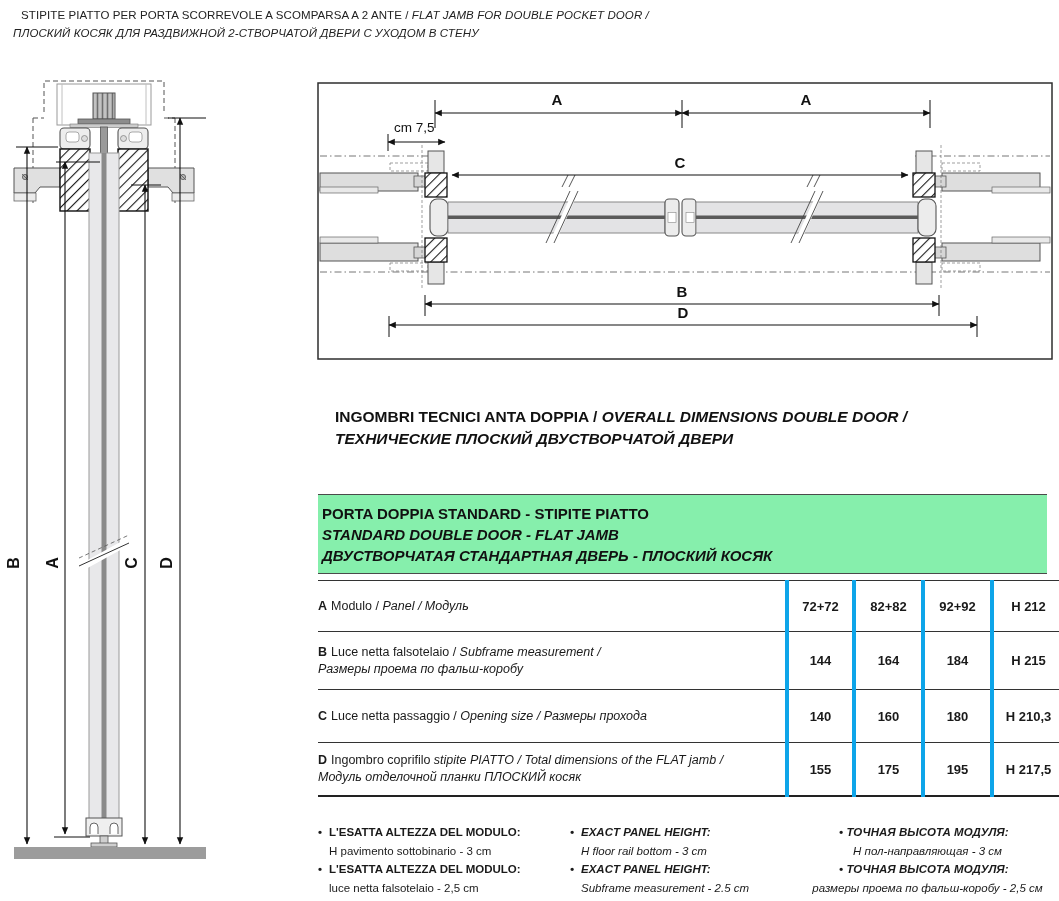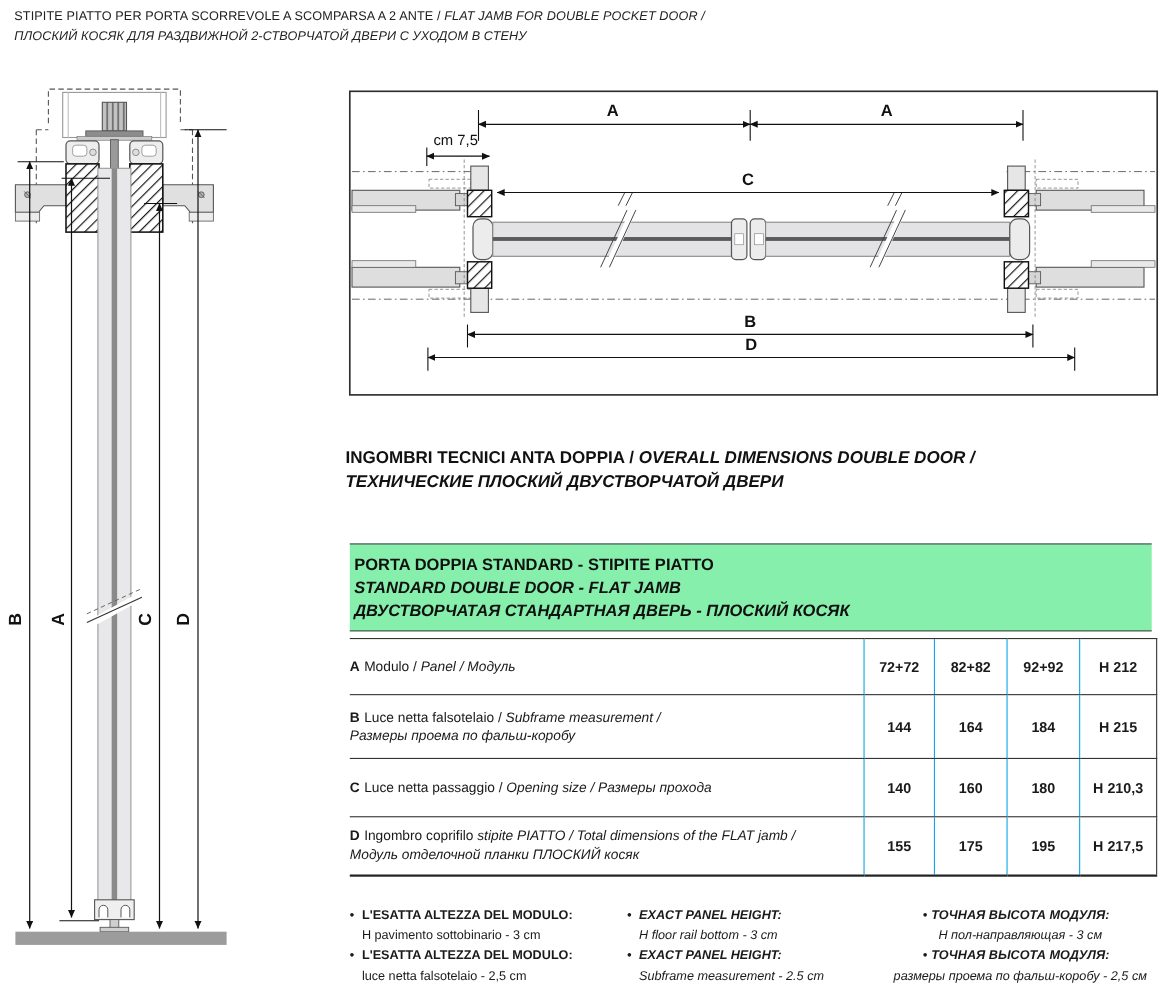--- a/index.html
+++ b/index.html
@@ -1,39 +1,39 @@
 <!DOCTYPE html>
 <html><head>
 <meta charset="utf-8">
 <style>
   html,body{margin:0;padding:0;background:#fff;}
   .page{position:relative;width:1059px;height:901px;background:#fff;overflow:hidden;
         font-family:"Liberation Sans",sans-serif;color:#1a1a1a;}
   .top-header{position:absolute;left:13px;top:7px;width:760px;font-size:11.5px;
         line-height:17.5px;letter-spacing:.1px;color:#222;font-weight:500;}
-  .top-header .it{font-style:normal;}
+  .top-header .it{font-style:normal;margin-left:8px;}
   .top-header .en,.top-header .ru{font-style:italic;}
   svg.side{position:absolute;left:0;top:0;}
   svg.plan{position:absolute;left:310px;top:75px;}
-  .title-block{position:absolute;left:314px;top:406px;width:724px;font-size:15.5px;
+  .title-block{position:absolute;left:335px;top:406px;width:724px;font-size:15.5px;
         font-weight:bold;line-height:21.5px;color:#111;}
   .title-block .en,.title-block .ru{font-style:italic;}
   .gray-header{position:absolute;left:318px;top:494px;width:729px;box-sizing:border-box;
         background:#86efac;border-top:1px solid #4a4a4a;border-bottom:1px solid #4a4a4a;
         padding:8px 10px 7px 4px;font-size:15px;font-weight:bold;line-height:21px;color:#111;}
   .gray-header .en,.gray-header .ru{font-style:italic;}
   table.spec{position:absolute;left:318px;top:580px;width:729px;border-collapse:collapse;
         table-layout:fixed;}
   table.spec td{border-bottom:1px solid #333;vertical-align:middle;padding:0;}
   table.spec tr.first td{border-top:1px solid #333;}
   table.spec tr.last td{border-bottom:2px solid #222;}
   td.lbl{width:467px;font-size:12.5px;line-height:17px;padding:2px 6px 2px 2px;}
   td.lbl .key{font-weight:bold;margin-right:4px;}
   td.lbl .itx{font-style:italic;}
-  td.val{border-left:1px solid #0ea5e9;text-align:center;font-weight:bold;font-size:13px;}
+  td.val{border-left:4px solid #0ea5e9;text-align:center;font-weight:bold;font-size:13px;}
   td.val.c1{width:63px;} td.val.c2{width:65px;} td.val.c3{width:65px;}
   td.val.c4{width:69px;border-right:1px solid #333;}
   tr.rA td{height:50px;} tr.rB td{height:57px;} tr.rC td{height:52px;} tr.rD td{height:52px;}
   .notes{position:absolute;left:318px;top:823px;width:741px;display:flex;font-size:11.5px;
         line-height:18.5px;color:#1a1a1a;}
   .ncol{box-sizing:border-box;}
   .ncol.nit{width:252px;} .ncol.nen{width:215px;} .ncol.nru{width:274px;text-align:center;}
   .nh{font-weight:bold;}
   .ncol.nen .nh,.ncol.nen .nd,.ncol.nru .nh,.ncol.nru .nd{font-style:italic;}
   .nd{padding-left:11px;}

